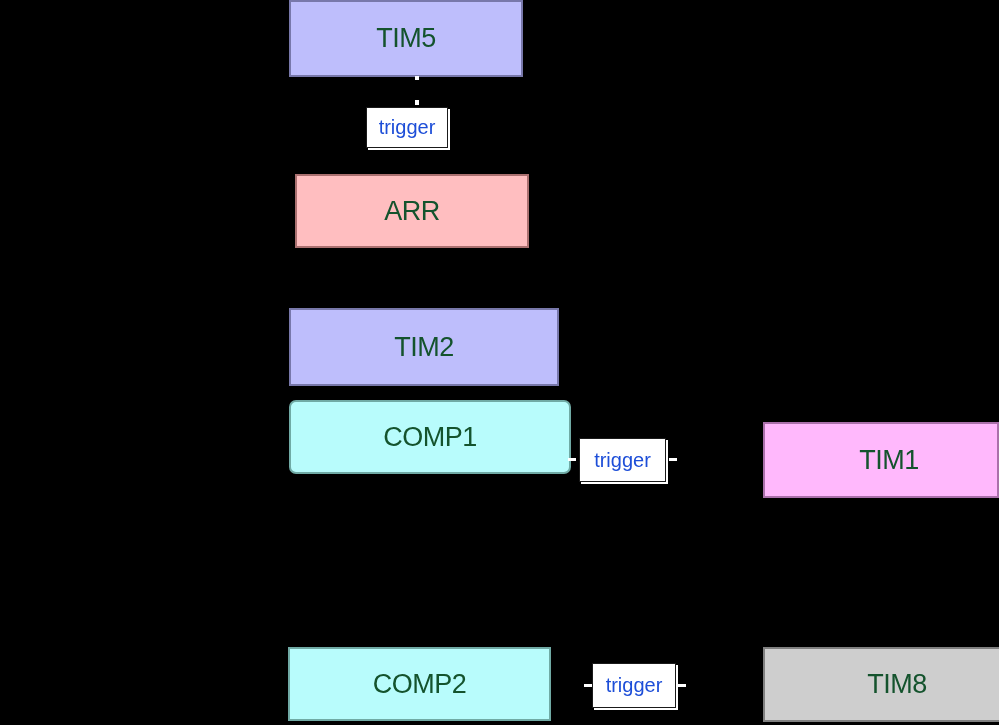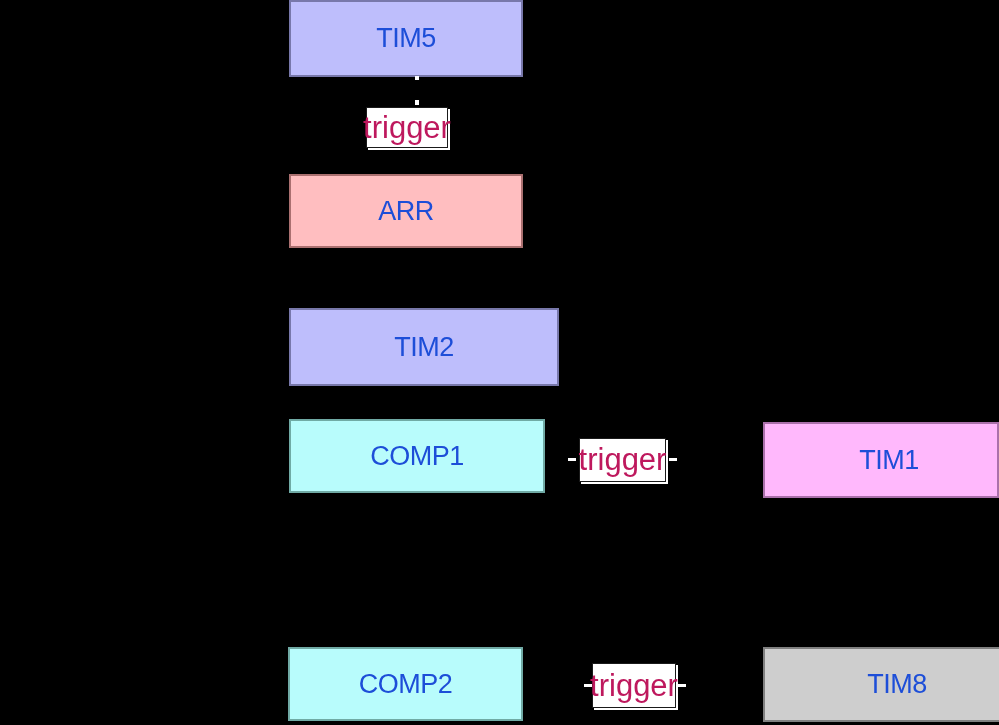--- a/index.html
+++ b/index.html
@@ -15,47 +15,47 @@
     overflow: hidden;
     font-family: "Liberation Sans", "DejaVu Sans", sans-serif;
   }
   .node {
     position: absolute;
     box-sizing: border-box;
     border: 2px solid #000;
     display: flex;
     align-items: center;
     justify-content: center;
-    color: #1d4ed8;
+    color: #14532d;
     font-size: 27px;
     letter-spacing: -0.5px;
   }
   .edge-label {
     position: absolute;
     box-sizing: border-box;
     background: #ffffff;
     border: 1px solid #1a1a1a;
     box-shadow: 2px 2px 0 #ffffff;
     display: flex;
     align-items: center;
     justify-content: center;
-    color: #be185d;
-    font-size: 31px;
+    color: #1d4ed8;
+    font-size: 20px;
   }
   .stub {
     position: absolute;
     background: #ffffff;
   }
   
   #node-tim5  { left: 289px; top: 0;     width: 234px; height: 77px; }
-  #node-arr   { left: 289px; top: 174px; width: 234px; height: 74px; }
+  #node-arr   { left: 295px; top: 174px; width: 234px; height: 74px; }
   #node-tim2  { left: 289px; top: 308px; width: 270px; height: 78px; }
-  #node-comp1 { left: 289px; top: 419px; width: 256px; height: 74px; }
+  #node-comp1 { left: 289px; top: 400px; width: 282px; height: 74px; border-radius: 7px; }
   #node-tim1  { left: 763px; top: 422px; width: 236px; height: 76px; padding-left: 16px; }
-  #node-comp2 { left: 288px; top: 647px; width: 235px; height: 74px; }
+  #node-comp2 { left: 288px; top: 647px; width: 263px; height: 74px; }
   #node-tim8  { left: 763px; top: 647px; width: 244px; height: 75px; padding-left: 24px; }
   
   #edge-label-1 { left: 366px; top: 107px; width: 82px; height: 41px; }
   #edge-label-2 { left: 579px; top: 438px; width: 87px; height: 44px; }
   #edge-label-3 { left: 592px; top: 663px; width: 84px; height: 45px; }
   
   #stub-1a { left: 415px; top: 76px;  width: 4px; height: 4px; }
   #stub-1b { left: 415px; top: 100px; width: 4px; height: 5px; }
   #stub-2a { left: 568px; top: 458px; width: 8px; height: 3px; }
   #stub-2b { left: 669px; top: 458px; width: 8px; height: 3px; }

